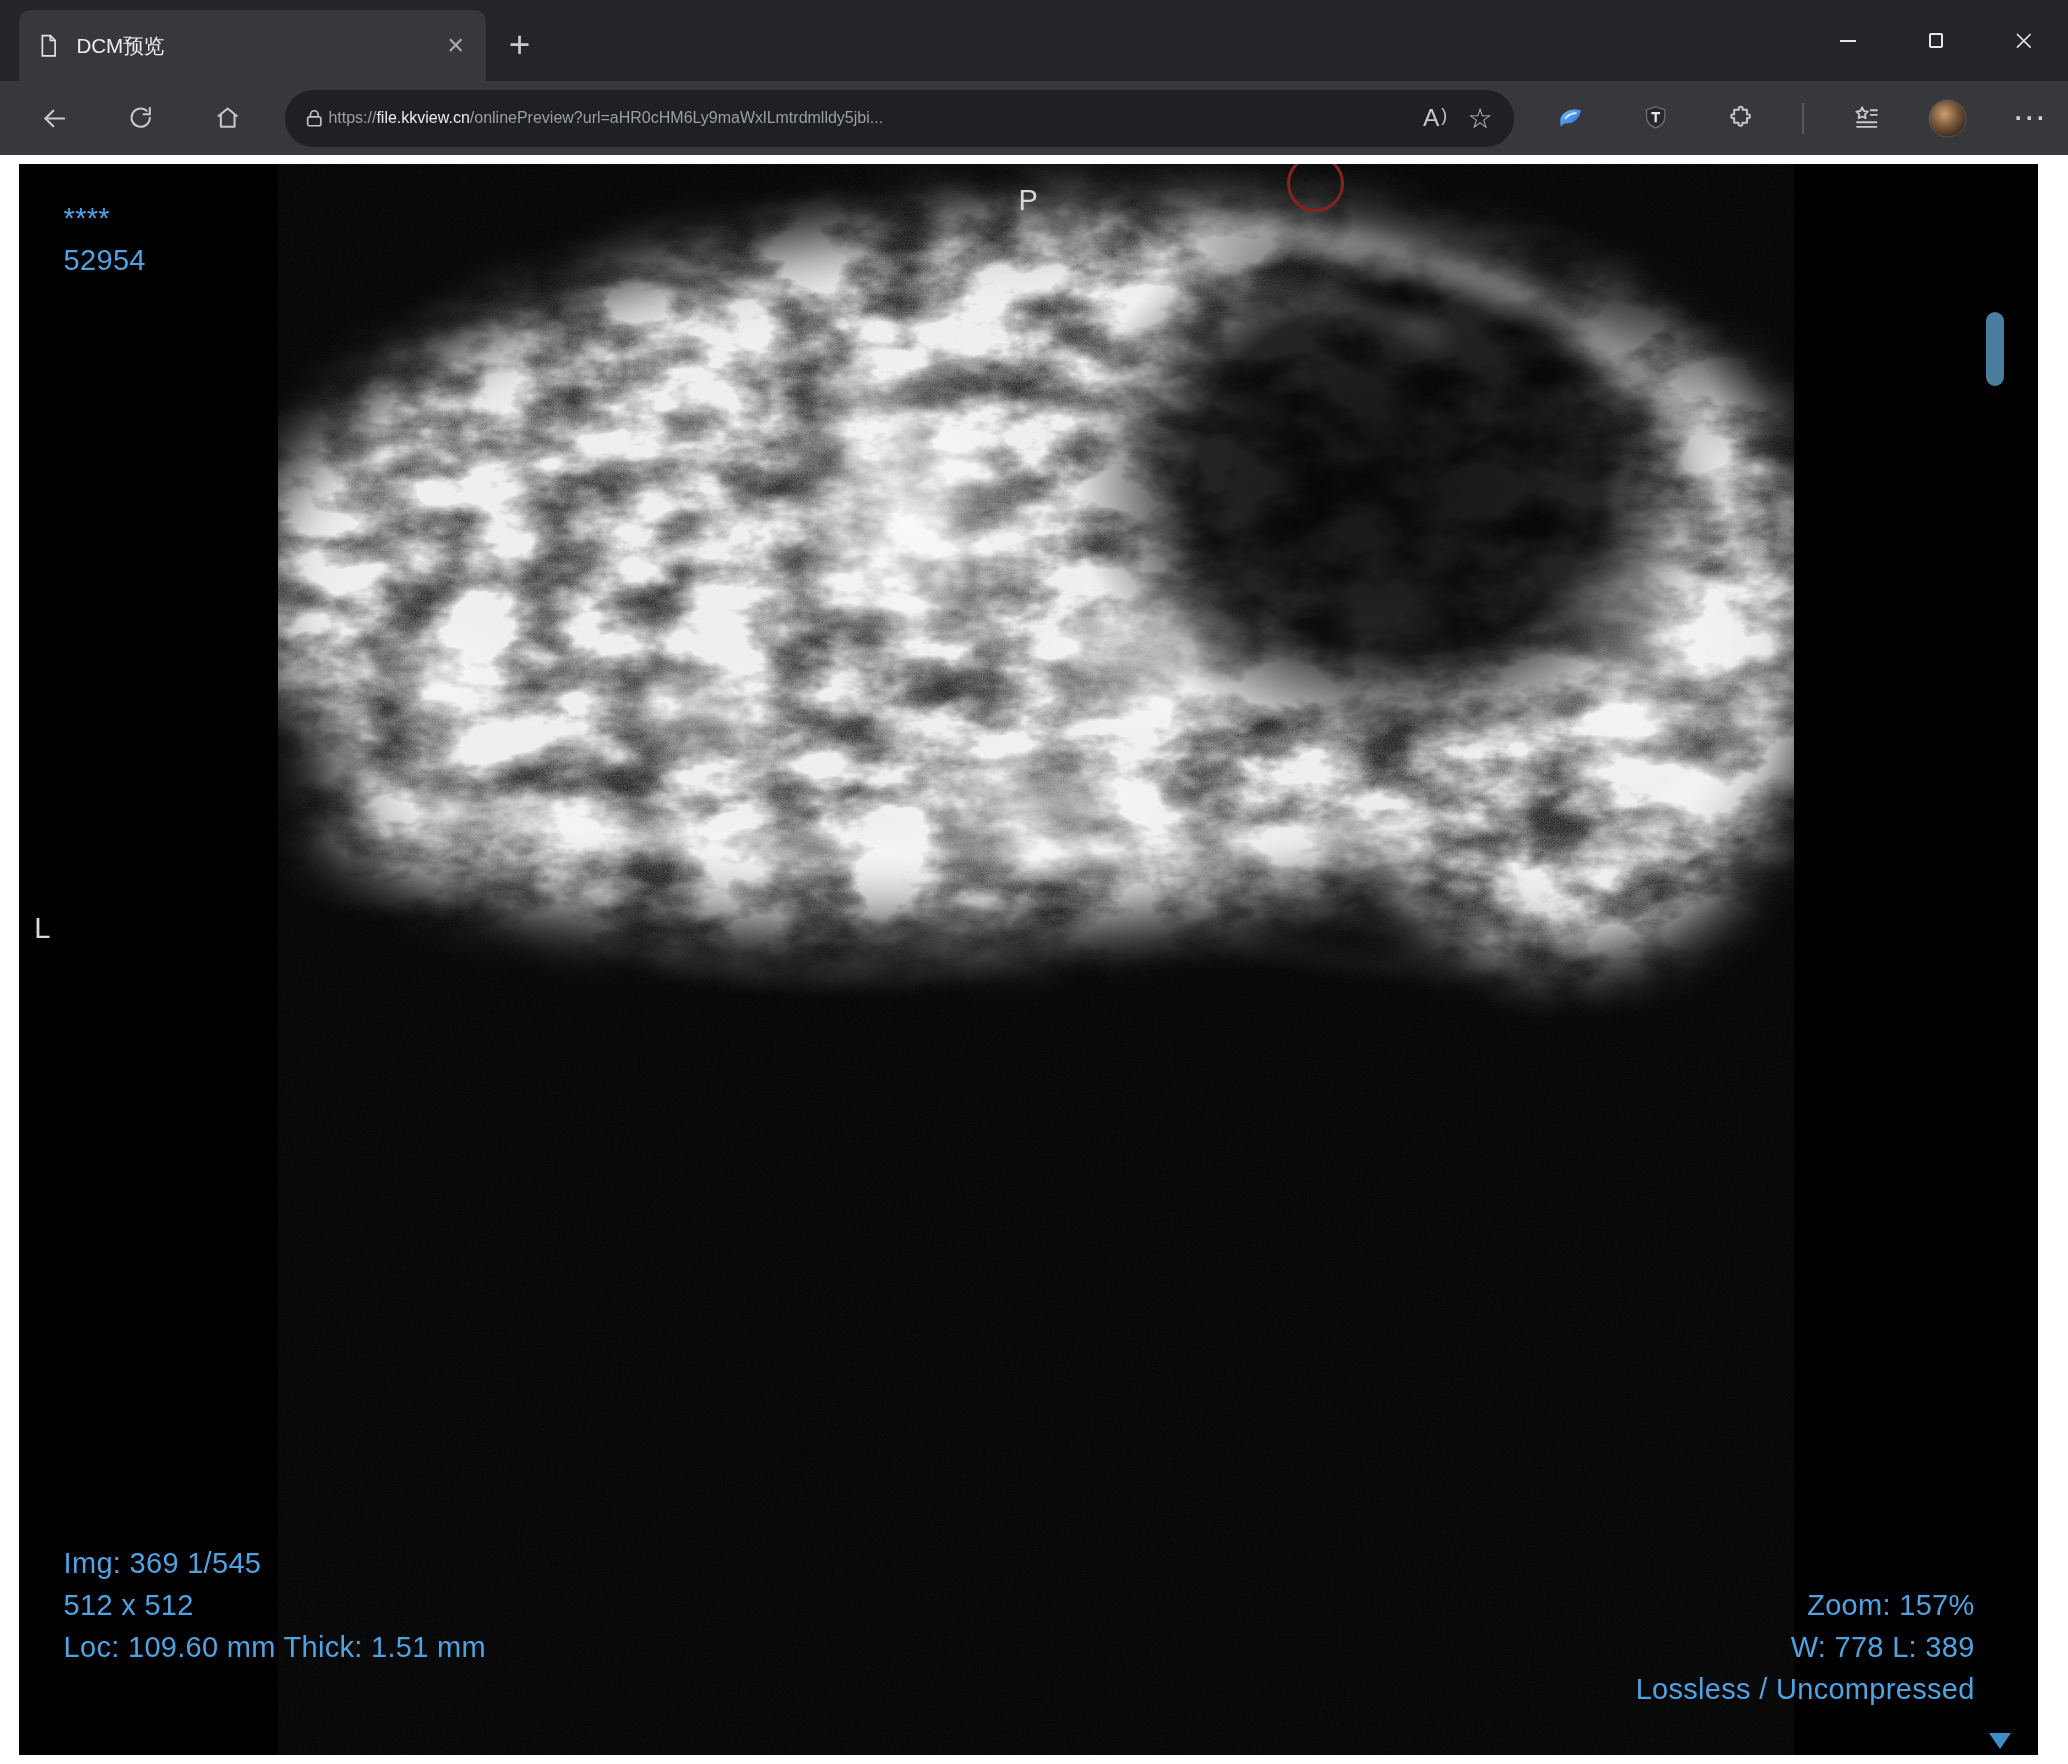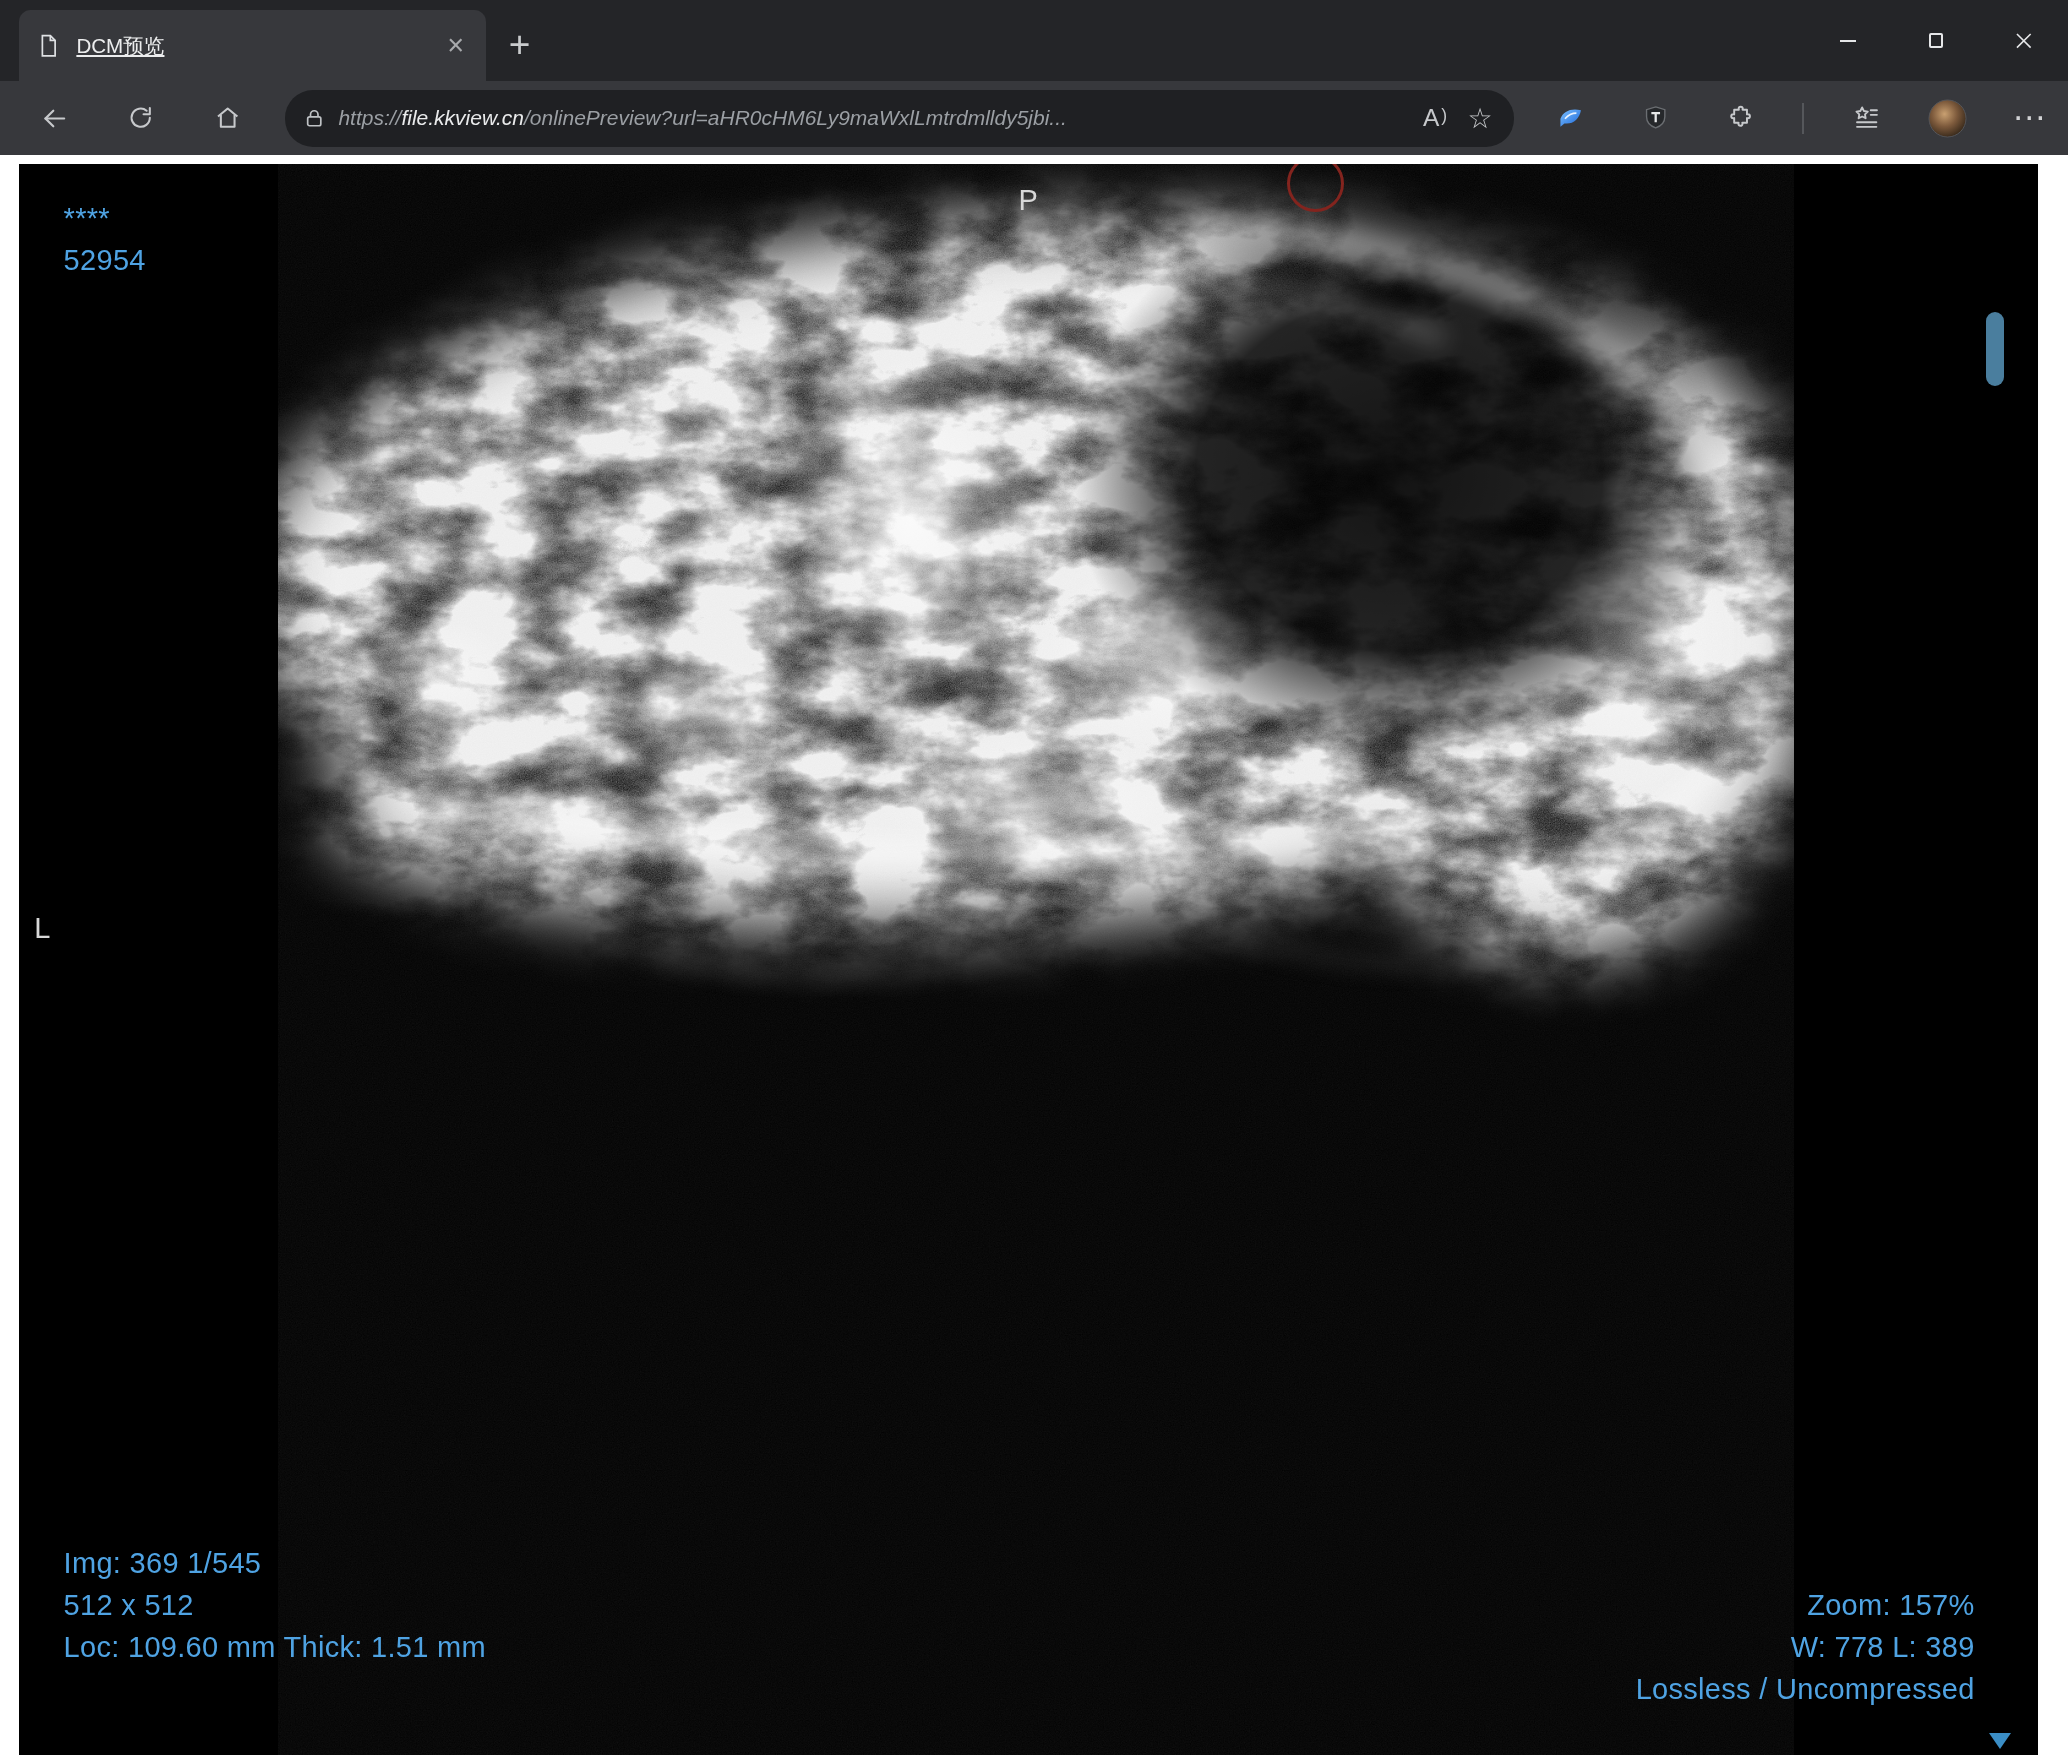--- a/index.html
+++ b/index.html
@@ -5,38 +5,38 @@
   * { margin:0; padding:0; box-sizing:border-box; }
   html,body { width:2068px; height:1764px; }
   body { font-family:"Liberation Sans", sans-serif; background:#fff; overflow:hidden; }
   .window { position:relative; width:2068px; height:1764px; }
 
   
   .tabbar { position:relative; height:81px; background:#242528; }
   .tab { position:absolute; left:18.6px; top:9.8px; width:467px; height:72px; background:#37383c;
          border-radius:11.8px 11.8px 0 0; display:flex; align-items:center; padding:0 17.6px; cursor:default; }
   .tabicon { display:flex; align-items:center; }
-  .tabtitle { margin-left:14.7px; font-size:20.6px; color:#ecedee; flex:1; white-space:nowrap; overflow:hidden;text-decoration:underline; }
+  .tabtitle { margin-left:14.7px; font-size:20.6px; color:#ecedee; flex:1; white-space:nowrap; overflow:hidden; }
   .tabclose { font-size:29px; color:#a8aaad; line-height:1; padding:0 3.9px; }
   .newtab { position:absolute; left:496px; top:21.6px; width:47px; height:47px; display:flex;
             align-items:center; justify-content:center; font-size:37px; font-weight:300; color:#c9cbcd; }
   .wincontrols { position:absolute; right:0; top:0; height:100%; display:flex; }
   .wc { width:88px; height:100%; display:flex; align-items:center; justify-content:center; }
   .minbar { width:16.7px; height:2px; background:#e6e7e9; }
   .maxbox { width:14.7px; height:14.7px; border:2px solid #e6e7e9; border-radius:2px; }
 
   
   .navbar { position:relative; height:74px; background:#37383c; display:flex; align-items:center;
             padding:0 15.7px 0 21.6px; }
   .left-group { display:flex; align-items:center; gap:21.6px; }
   .navbtn { width:65px; height:55px; display:flex; align-items:center; justify-content:center;
             border:none; background:transparent; border-radius:7.8px; }
   .urlbar { margin-left:25.5px; width:1229px; height:57px; background:#1f2023; border-radius:28px;
             display:flex; align-items:center; padding:0 11.8px 0 17.6px; }
-  .urltext { flex:1; font-size:21px; white-space:nowrap; overflow:hidden; margin-left:13px;font-style:italic; }
+  .urltext { flex:1; font-size:16px; white-space:nowrap; overflow:hidden; margin-left:3px; }
   .u-dim { color:#9b9fa4; } .u-strong { color:#eaebec; }
   .pillbtn { width:45px; height:45px; display:flex; align-items:center; justify-content:center;
              color:#c7c9cc; flex:0 0 auto; }
   .ra-a { font-size:24.5px; } .ra-paren { font-size:17.6px; margin-left:2px; transform:translateY(-2.9px); display:inline-block; }
   .star-glyph { font-size:28px; }
   .right-group { margin-left:auto; display:flex; align-items:center; gap:39px; }
   .rbtn { width:46px; height:46px; display:flex; align-items:center; justify-content:center; flex:0 0 auto; }
   .divider { width:2px; height:31px; background:#55575b; }
   .avatar { width:39px; height:39px; border-radius:50%; overflow:hidden; display:flex; }
   .menu-glyph { font-size:35px; color:#d2d3d5; line-height:0; transform:translateY(-9.8px); }

